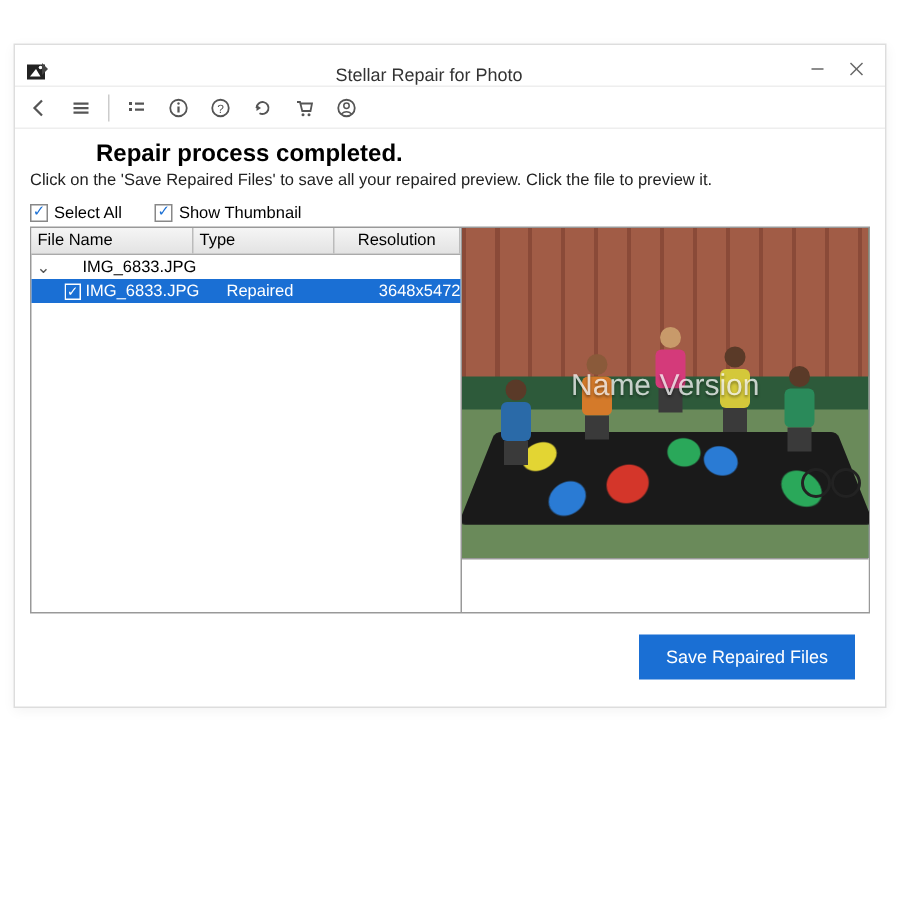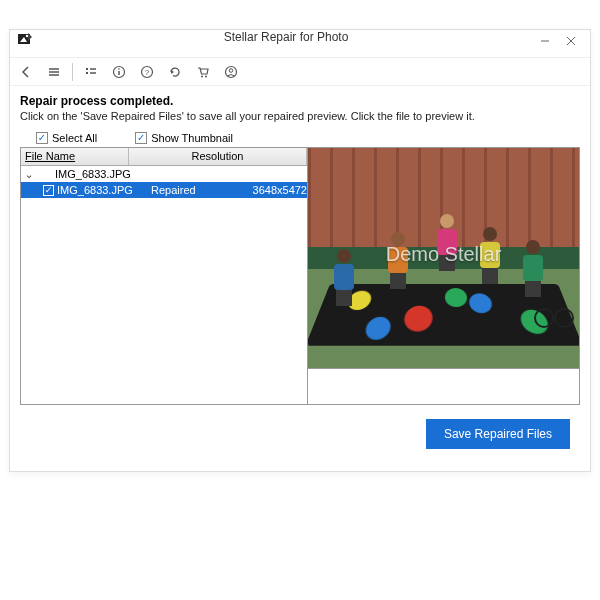--- a/index.html
+++ b/index.html
@@ -17,21 +17,21 @@
     position: absolute;
     left: 9px; top: 29px;
     width: 582px; height: 443px;
     background: #fff;
     border: 1px solid #ddd;
     box-shadow: 0 2px 8px rgba(0,0,0,0.05);
   }
   .titlebar {
     height: 28px;
     display: flex;
-    align-items: flex-start;
+    align-items: flex-end;
     border-bottom: 1px solid #eee;
     padding: 0 6px;
   }
   .app-icon {
     width: 18px; height: 18px;
     margin-right: 6px;
     display: flex; align-items: center; justify-content: center;
   }
   .title-text {
     flex: 1;
@@ -62,38 +62,38 @@
   }
   .tsep {
     width: 1px; height: 18px;
     background: #ccc;
   }
   .content {
     padding: 8px 10px 0 10px;
   }
   .heading {
     font-weight: bold;
-    font-size: 12px;
+    font-size: 16px;
     margin-bottom: 2px;
+    margin-left: 44px;
   }
   .subtext {
     font-size: 11px;
     color: #222;
     margin-bottom: 10px;
   }
   .checks {
     display: flex;
     gap: 22px;
     font-size: 11px;
     margin-bottom: 3px;
   }
   .chk {
     display: flex; align-items: flex-end; gap: 4px;
     cursor: pointer;
-    margin-left: 16px;
   }
   .chkbox {
     width: 12px; height: 12px;
     border: 1px solid #888;
     display: flex; align-items: center; justify-content: center;
   }
   .chkbox.checked::after {
     content: "✓";
     font-size: 10px;
     color: #1a6fd4;
@@ -114,21 +114,21 @@
     background: linear-gradient(#f5f5f5,#e3e3e3);
     border-bottom: 1px solid #aaa;
     font-size: 11px;
     height: 18px;
   }
   .th {
     padding: 2px 4px;
     border-right: 1px solid #bbb;
     overflow: hidden;
   }
-  .col1 { width: 108px; text-decoration: underline; }
+  .col1 { width: 108px; }
   .col2 { width: 94px; }
   .col3 { flex: 1; text-align: center; }
   .tbody .trow {
     display: flex;
     align-items: center;
     font-size: 11px;
     height: 16px;
     padding-left: 2px;
   }
   .expand {
@@ -317,20 +317,21 @@
       <div class="chk">
         <span class="chkbox checked"></span>
         <span>Show Thumbnail</span>
       </div>
     </div>
 
     <div class="main-area">
       <div class="table-area">
         <div class="thead">
           <div class="th col1">File Name</div>
+          <div class="th col2">Type</div>
           <div class="th col3">Resolution</div>
         </div>
         <div class="tbody">
           <div class="trow parent">
             <span class="expand">⌄</span>
             <span class="cell1">IMG_6833.JPG</span>
           </div>
           <div class="trow indent1 sel">
             <div class="cell1">
               <span class="rowchk checked"></span>
@@ -366,21 +367,21 @@
               <div class="head"></div>
               <div class="body"></div>
               <div class="legs"></div>
             </div>
           <div class="kid k5">
               <div class="head"></div>
               <div class="body"></div>
               <div class="legs"></div>
             </div>
           <div class="bike"></div>
-          <div class="watermark">Demo Stellar</div>
+          <div class="watermark">Name Version</div>
         </div>
         <div class="preview-strip"></div>
       </div>
     </div>
 
     <div class="footer">
       <button class="primary-btn">Save Repaired Files</button>
     </div>
   </div>
 </div>

